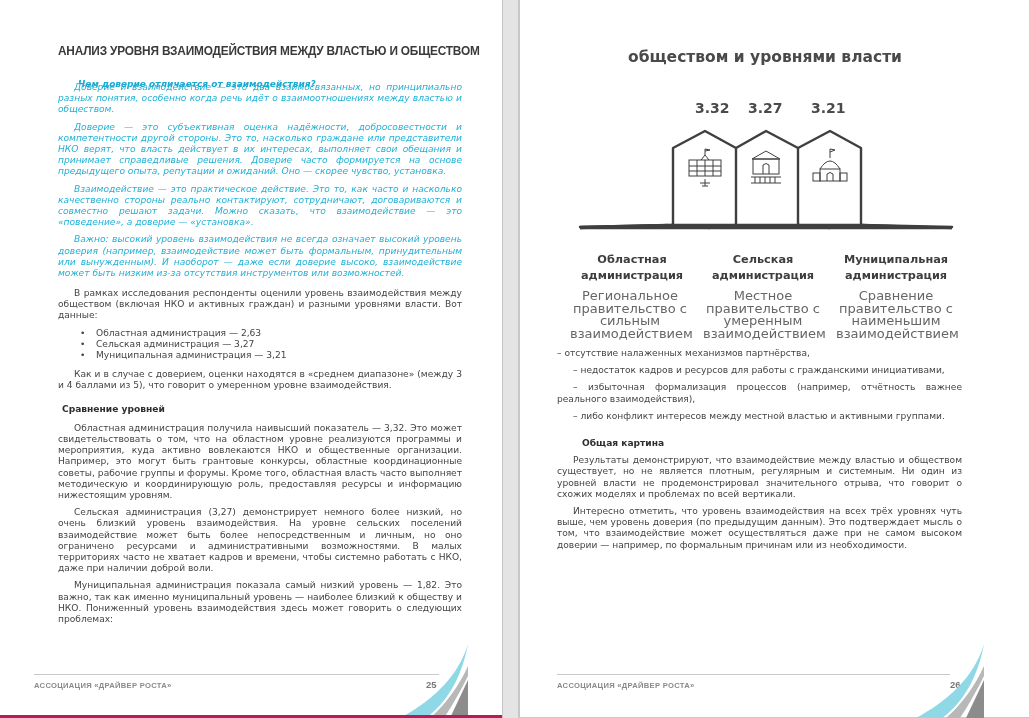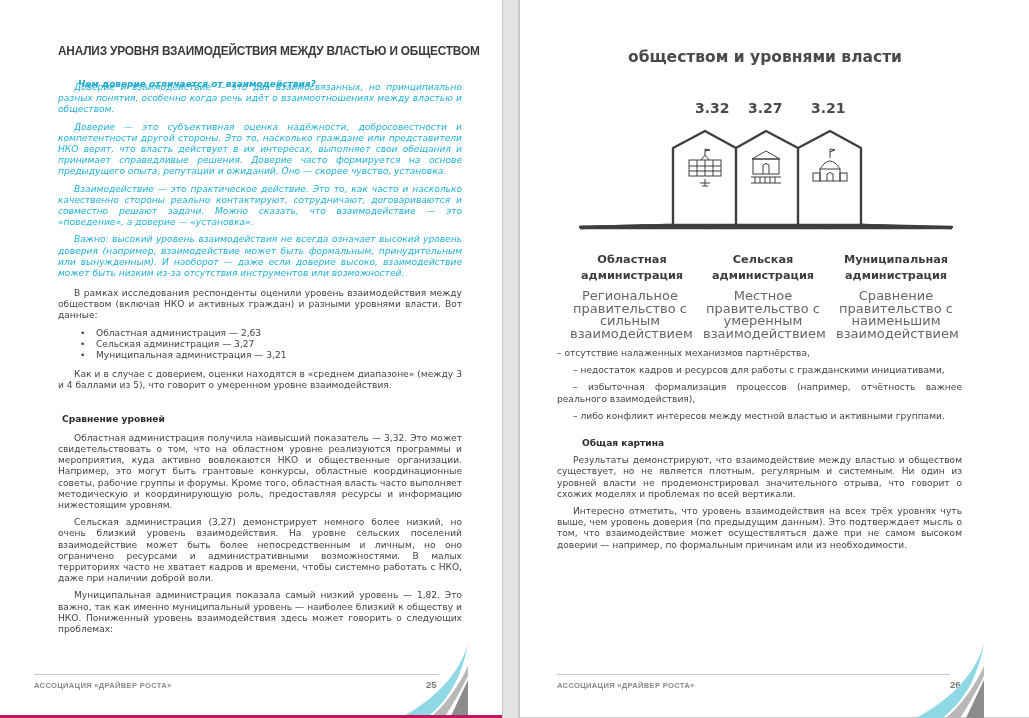--- a/index.html
+++ b/index.html
@@ -71,21 +71,21 @@
   </div>
 
   <div class="col gray" style="left:58px; top:288px; width:404px;">
     <p>В рамках исследования респонденты оценили уровень взаимодействия между обществом (включая НКО и активных граждан) и разными уровнями власти. Вот данные:</p>
     <ul class="bullets">
       <li>Областная администрация — 2,63</li>
       <li>Сельская администрация — 3,27</li>
       <li>Муниципальная администрация — 3,21</li>
     </ul>
     <p>Как и в случае с доверием, оценки находятся в «среднем диапазоне» (между 3 и 4 баллами из 5), что говорит о умеренном уровне взаимодействия.</p>
-    <div class="section-title" style="margin-top:22px;">Сравнение уровней</div>
+    <div class="section-title" style="margin-top:12px;">Сравнение уровней</div>
     <p>Областная администрация получила наивысший показатель — 3,32. Это может свидетельствовать о том, что на областном уровне реализуются программы и мероприятия, куда активно вовлекаются НКО и общественные организации. Например, это могут быть грантовые конкурсы, областные координационные советы, рабочие группы и форумы. Кроме того, областная власть часто выполняет методическую и координирующую роль, предоставляя ресурсы и информацию нижестоящим уровням.</p>
     <p>Сельская администрация (3,27) демонстрирует немного более низкий, но очень близкий уровень взаимодействия. На уровне сельских поселений взаимодействие может быть более непосредственным и личным, но оно ограничено ресурсами и административными возможностями. В малых территориях часто не хватает кадров и времени, чтобы системно работать с НКО, даже при наличии доброй воли.</p>
     <p>Муниципальная администрация показала самый низкий уровень — 1,82. Это важно, так как именно муниципальный уровень — наиболее близкий к обществу и НКО. Пониженный уровень взаимодействия здесь может говорить о следующих проблемах:</p>
   </div>
 
   <div class="footer-line" style="left:34px; top:674px; width:405px;"></div>
   <div class="footer-org" style="left:34px; top:681px;">АССОЦИАЦИЯ «ДРАЙВЕР РОСТА»</div>
   <div class="footer-num" style="left:426px; top:679px;">25</div>
   <svg class="swoosh" style="left:400px; top:640px;" width="70" height="78" viewBox="0 0 70 78">
     <path d="M0,78 C30,62 58,38 68,4 C62,36 48,62 26,78 Z" fill="#8fd8e6"></path>

